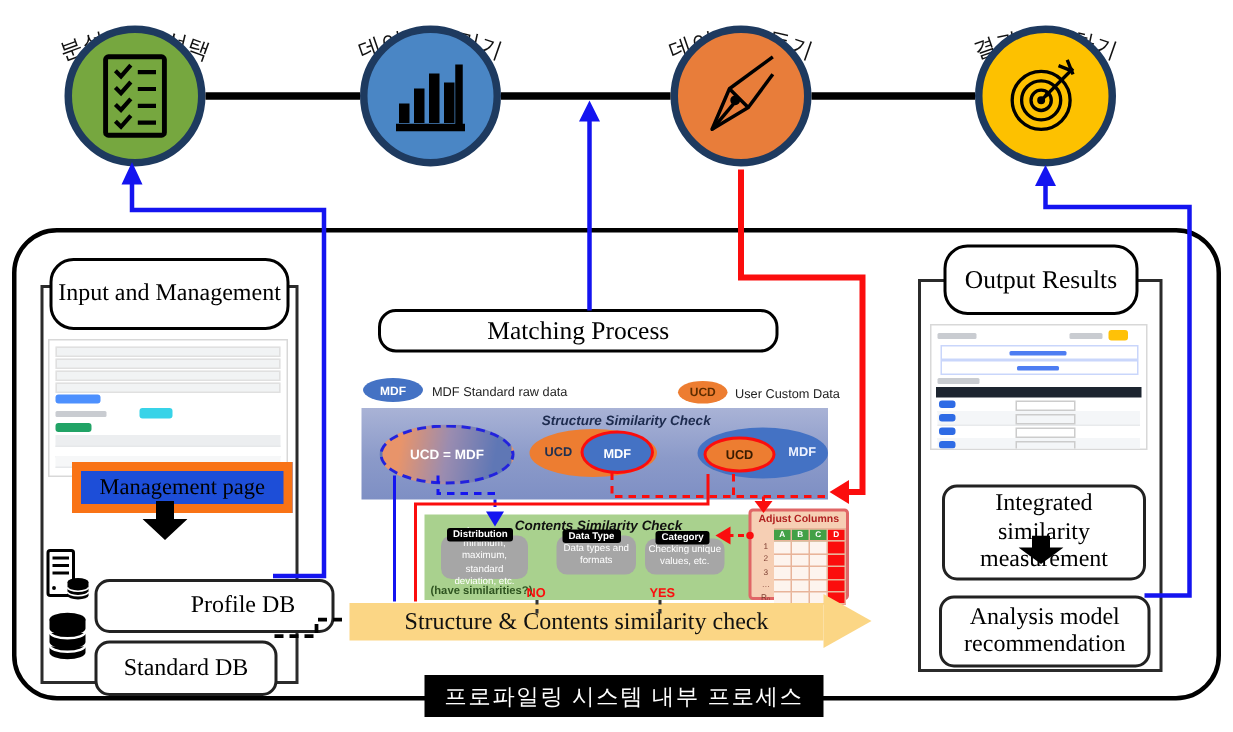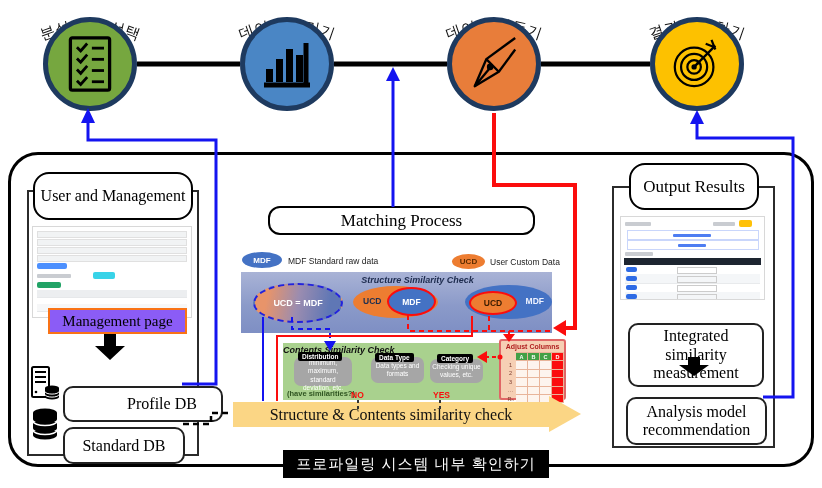--- a/index.html
+++ b/index.html
@@ -21,21 +21,21 @@
   
   #container{position:absolute;left:8px;top:152px;width:800px;height:309px;
              border:3px solid #000;border-radius:30px;background:#fff;}
   .panel-rect{position:absolute;border:2px solid #2b2b2b;background:#fff;}
   .titlebox{position:absolute;background:#fff;border:2px solid #000;border-radius:16px;
             display:flex;align-items:center;justify-content:center;text-align:center;
             font-family:"Liberation Serif","DejaVu Serif",serif;color:#000;}
   .roundbox{position:absolute;background:#fff;border:2px solid #222;border-radius:10px;
             display:flex;align-items:center;justify-content:center;text-align:center;
             font-family:"Liberation Serif","DejaVu Serif",serif;color:#000;margin-top:20px;}
-  .captionbox{position:absolute;background:#8b5cf6;border:2px solid #f97316;
+  .captionbox{position:absolute;background:#1d4ed8;border:6px solid #f97316;
             display:flex;align-items:center;justify-content:center;
             font-family:"Liberation Serif","DejaVu Serif",serif;color:#000;}
 
   
   #structure-panel{position:absolute;left:241px;top:272px;width:311px;height:61px;
      background:linear-gradient(180deg,#a9b3d6 0%,#8b9ac9 55%,#7e8fc4 100%);}
   .venn-outer{position:absolute;border-radius:50%;}
   .venn-inner{position:absolute;border-radius:50%;}
   .ellipse-tag{border-radius:50%;display:flex;align-items:center;justify-content:center;
                font-weight:bold;}
@@ -153,21 +153,21 @@
         <line x1="26" y1="32" x2="48" y2="10"></line>
         <path d="M44,4 l4,10 M38,8 l10,4"></path>
       </g>
       <polygon points="26,32 33,28 30,25" fill="#000"></polygon>
     </svg>
   </div>
 
   <div id="container"></div>
 
   <div class="panel-rect z5" style="left:27px;top:190px;width:168px;height:262px;"></div>
-  <div class="titlebox z10" style="left:33px;top:172px;width:156px;height:44px;font-size:16px;line-height:1.15;">User and Management</div>
+  <div class="titlebox z10" style="left:33px;top:172px;width:156px;height:44px;font-size:16px;line-height:1.15;">Input and Management</div>
 
   <div class="shot z10" style="left:32px;top:226px;width:158px;height:90px;">
     <div class="sbar" style="left:4px;top:4px;width:148px;"></div>
     <div class="sbar" style="left:4px;top:12px;width:148px;"></div>
     <div class="sbar" style="left:4px;top:20px;width:148px;"></div>
     <div class="sbar" style="left:4px;top:28px;width:148px;"></div>
     <div class="pill" style="left:4px;top:36px;width:30px;height:6px;background:#4d90fe;"></div>
     <div class="dash" style="left:4px;top:47px;width:34px;height:4px;"></div>
     <div class="pill" style="left:60px;top:45px;width:22px;height:7px;background:#38d3e8;"></div>
     <div class="pill" style="left:4px;top:55px;width:24px;height:6px;background:#21a366;"></div>
@@ -201,21 +201,21 @@
   <svg class="abs z10" style="left:32px;top:408px;" width="27" height="32" viewBox="0 0 27 32">
     <g fill="#000">
       <ellipse cx="13" cy="5" rx="12" ry="4.5"></ellipse>
       <path d="M1,5 v6 a12,4.5 0 0 0 24,0 v-6 z"></path>
       <path d="M1,14 v6 a12,4.5 0 0 0 24,0 v-6 z"></path>
       <path d="M1,23 v4 a12,4.5 0 0 0 24,0 v-4 z"></path>
     </g>
     <path d="M1,13 a12,4.5 0 0 0 24,0 M1,22 a12,4.5 0 0 0 24,0" stroke="#fff" stroke-width="1.6" fill="none"></path>
   </svg>
 
-  <div class="titlebox z10" style="left:268px;top:206px;width:263px;height:25px;font-size:17px;border-radius:12px;">Matching Process</div>
+  <div class="titlebox z10" style="left:252px;top:206px;width:263px;height:25px;font-size:17px;border-radius:12px;">Matching Process</div>
 
   <div class="abs ellipse-tag z10" style="left:242px;top:252px;width:40px;height:16px;background:#4472c4;color:#fff;font-size:8px;">MDF</div>
   <div class="abs z10" style="left:288px;top:256px;font-size:8.5px;color:#222;">MDF Standard raw data</div>
   <div class="abs ellipse-tag z10" style="left:452px;top:254px;width:33px;height:15px;background:#ed7d31;color:#5c2c00;font-size:8px;">UCD</div>
   <div class="abs z10" style="left:490px;top:257px;font-size:8.5px;color:#222;">User Custom Data</div>
 
   <div id="structure-panel" class="z5">
     <div class="abs" style="left:0;right:0;top:3px;text-align:center;font-size:9px;font-style:italic;font-weight:bold;color:#1d2b4e;padding-left:42px;">Structure Similarity Check</div>
 
     <div class="venn-outer flexc" style="left:12px;top:11px;width:86px;height:36px;
@@ -229,21 +229,21 @@
     </div>
 
     <div class="venn-outer" style="left:224px;top:13px;width:87px;height:34px;background:#4472c4;">
       <span class="abs" style="right:8px;top:11px;font-size:8.5px;font-weight:bold;color:#eef2ff;">MDF</span>
       <div class="venn-inner flexc" style="left:4px;top:6px;width:48px;height:24px;background:#ed7d31;
            border:2px solid #fb0d0d;color:#3a1c00;font-size:8.5px;font-weight:bold;box-sizing:border-box;">UCD</div>
     </div>
   </div>
 
   <div id="contents-panel" class="z5">
-    <div class="abs" style="left:0;right:0;top:2px;font-size:9px;font-style:italic;font-weight:bold;color:#111;">Contents Similarity Check</div>
+    <div class="abs" style="left:0;right:0;top:2px;text-align:center;font-size:9px;font-style:italic;font-weight:bold;color:#111;">Contents Similarity Check</div>
     <div class="graybox" style="left:11px;top:14px;width:58px;height:29px;">Average, minimum, maximum, standard deviation, etc.</div>
     <div class="blacktab" style="left:15px;top:9px;">Distribution</div>
     <div class="graybox" style="left:88px;top:14px;width:53px;height:26px;">Data types and formats</div>
     <div class="blacktab" style="left:92px;top:10px;">Data Type</div>
     <div class="graybox" style="left:147px;top:16px;width:53px;height:24px;">Checking unique values, etc.</div>
     <div class="blacktab" style="left:154px;top:11px;">Category</div>
     <div class="abs" style="left:4px;top:46px;font-size:7.5px;font-weight:bold;color:#2e5420;">(have similarities?)</div>
     <div class="abs" style="left:68px;top:47px;font-size:8.5px;font-weight:bold;color:#fb0d0d;">NO</div>
     <div class="abs" style="left:150px;top:47px;font-size:8.5px;font-weight:bold;color:#fb0d0d;">YES</div>
   </div>
@@ -333,21 +333,21 @@
       <div class="abs" style="left:52px;top:2px;width:38px;height:5px;border:0.5px solid #ccc;"></div>
       </div>
   </div>
 
   <div class="roundbox z10" style="left:628px;top:303px;width:128px;height:56px;font-size:16px;line-height:1.15;padding:2px;">Integrated similarity measurement</div>
   <svg class="abs z10" style="left:679px;top:357px;" width="30" height="20">
     <polygon points="9,0 21,0 21,8 30,8 15,19 0,8 9,8" fill="#000"></polygon>
   </svg>
   <div class="roundbox z10" style="left:626px;top:377px;width:137px;height:44px;font-size:16px;line-height:1.15;">Analysis model recommendation</div>
 
-  <div id="system-bar">프로파일링 시스템 내부 확인하기</div>
+  <div id="system-bar">프로파일링 시스템 내부 프로세스</div>
 
   <svg class="overlay">
 
     <g stroke="#000" stroke-width="5">
       <line x1="137" y1="64" x2="240" y2="64"></line>
       <line x1="334" y1="64" x2="447" y2="64"></line>
       <line x1="541" y1="64" x2="650" y2="64"></line>
     </g>
 
     <g>

